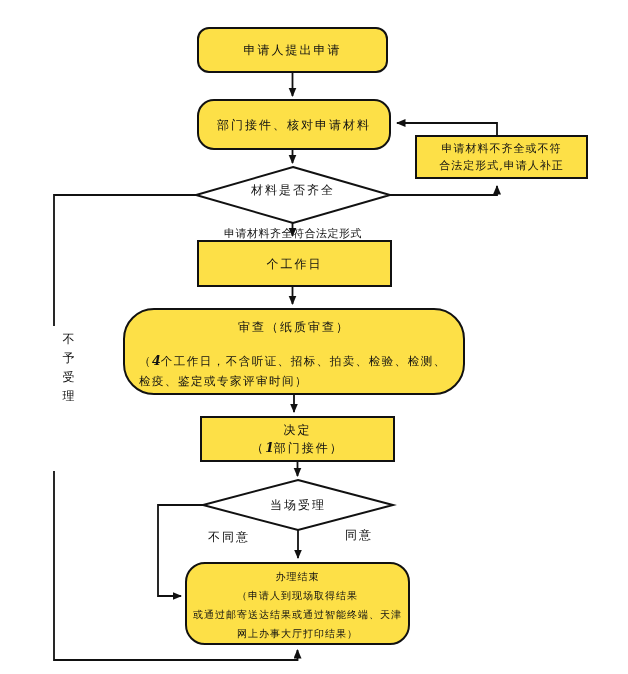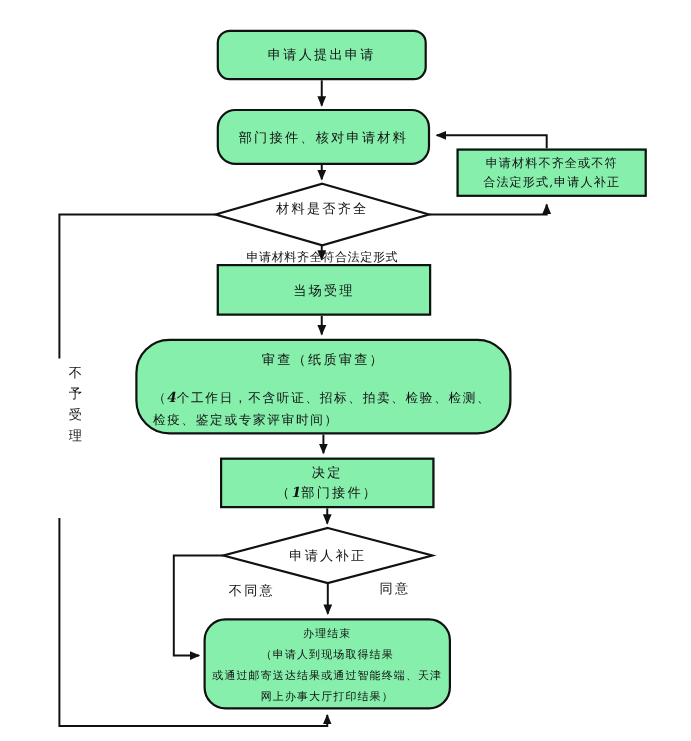--- a/index.html
+++ b/index.html
@@ -8,21 +8,21 @@
     width:628px;height:674px;
     background:#ffffff;
     font-family:"DejaVu Serif","Liberation Serif",serif;
     color:#111111;
     overflow:hidden;
   }
   #connectors{position:absolute;left:0;top:0;width:628px;height:674px;}
   .node{
     position:absolute;
     border:2px solid #111111;
-    background:#86efac;
+    background:#fde047;
     box-sizing:border-box;
     display:flex;flex-direction:column;
     align-items:center;justify-content:center;
     text-align:center;
     font-size:12px;
     letter-spacing:2px;
     line-height:18px;
   }
   .rounded-sm{border-radius:12px;}
   .rounded-lg{border-radius:20px;}
@@ -98,37 +98,37 @@
   <div class="node" style="left:415px;top:135px;width:173px;height:44px;font-size:11px;letter-spacing:1px;line-height:17px;">
     <span>申请材料不齐全或不符</span>
     <span>合法定形式,申请人补正</span>
   </div>
 
   <div class="label" style="left:213px;top:182px;width:160px;">材料是否齐全</div>
 
   <div class="label" id="qualify-note">申请材料齐全符合法定形式</div>
 
   <div class="node" style="left:197px;top:240px;width:195px;height:47px;">
-    <span>当场受理</span>
+    <span>个工作日</span>
   </div>
 
   <div class="node" id="review-box" style="left:123px;top:308px;width:342px;height:87px;">
     <div id="review-title">审查（纸质审查）</div>
     <div id="review-detail">
       <span>（</span><span class="num">4</span><span>个工作日，不含听证、招标、拍卖、检验、检测、</span><br>
       <span>检疫、鉴定或专家评审时间）</span>
     </div>
   </div>
 
   <div class="node" id="decide-box" style="left:200px;top:416px;width:195px;height:46px;">
     <span class="dline">决定</span>
     <span class="dline"><span>（</span><span class="num">1</span><span>部门接件）</span></span>
   </div>
 
-  <div class="label" style="left:218px;top:497px;width:160px;">申请人补正</div>
+  <div class="label" style="left:218px;top:497px;width:160px;">当场受理</div>
 
   <div class="label" style="left:198px;top:529px;width:62px;">不同意</div>
 
   <div class="label" style="left:331px;top:527px;width:56px;">同意</div>
 
   <div class="node rounded-lg" id="result-box" style="left:185px;top:562px;width:225px;height:83px;">
     <span class="rline">办理结束</span>
     <span class="rline">（申请人到现场取得结果</span>
     <span class="rline">或通过邮寄送达结果或通过智能终端、天津</span>
     <span class="rline">网上办事大厅打印结果）</span>

